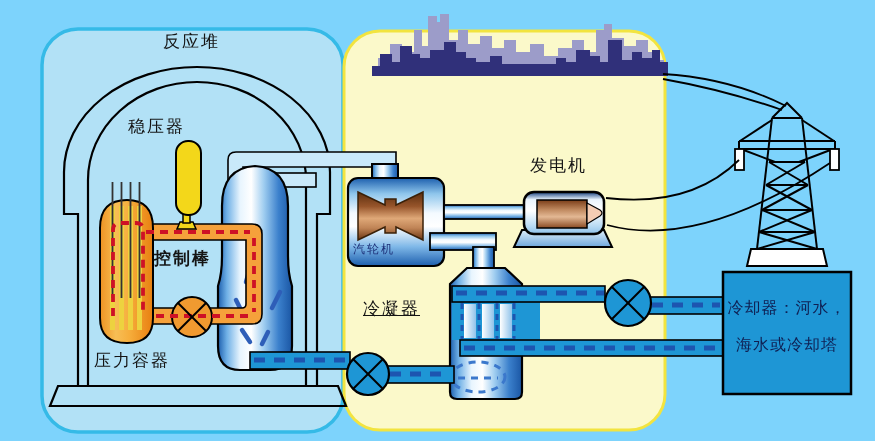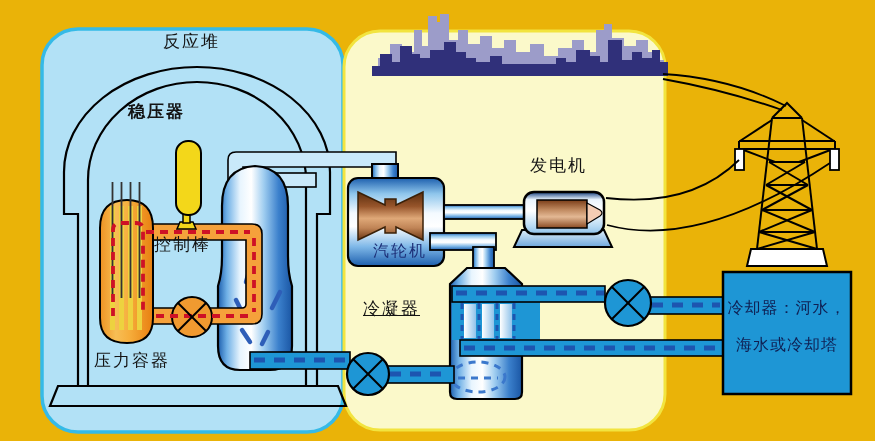--- a/index.html
+++ b/index.html
@@ -1,20 +1,20 @@
 <!DOCTYPE html>
 <html><head>
 <meta charset="utf-8">
 <style>
   html,body{margin:0;padding:0;background:#ffffff;}
-  #stage{position:relative;width:875px;height:441px;background:#eab308;overflow:hidden;
+  #stage{position:relative;width:875px;height:441px;background:#7dd3fc;overflow:hidden;
          font-family:"Liberation Sans", sans-serif;}
   #art{position:absolute;left:0;top:0;}
   .lbl{position:absolute;color:#141414;font-size:17px;letter-spacing:2px;line-height:1;white-space:nowrap;}
-  .lbl-turbine{color:#1d3078;font-size:16px;margin-left:20px;}
+  .lbl-turbine{color:#1d3078;font-size:12px;}
   .lbl-cooler{color:#0f1f52;font-size:16px;letter-spacing:1px;width:128px;text-align:center;}
 </style>
 </head>
 <body>
 
 <div id="stage">
 
 <svg id="art" width="875" height="441" viewBox="0 0 875 441">
   <defs>
     <linearGradient id="gradSteelV" x1="0" y1="0" x2="1" y2="0">
@@ -245,22 +245,22 @@
 
   <g stroke="#000" stroke-width="1.8" fill="none">
     <path d="M606,198 Q690,208 739,160"></path>
     <path d="M607,225 Q700,250 830,163"></path>
     <path d="M663,74 Q730,78 786,106"></path>
     <path d="M663,79 Q725,90 782,110"></path>
   </g>
 </svg>
 
 <div class="lbl" style="left:163px;top:33px;">反应堆</div>
-<div class="lbl" style="left:128px;top:103px;font-weight:bold;">稳压器</div>
-<div class="lbl" style="left:154px;top:236px;">控制棒</div>
+<div class="lbl" style="left:128px;top:118px;">稳压器</div>
+<div class="lbl" style="left:154px;top:250px;font-weight:bold;">控制棒</div>
 <div class="lbl" style="left:94px;top:341px;margin-top:11px;">压力容器</div>
 <div class="lbl lbl-turbine" style="left:353px;top:243px;">汽轮机</div>
 <div class="lbl" style="left:530px;top:157px;text-align:center;">发电机</div>
 <div class="lbl" style="left:363px;top:300px;text-decoration:underline;">冷凝器</div>
 <div class="lbl lbl-cooler" style="left:723px;top:300px;">冷却器：河水，</div>
 <div class="lbl lbl-cooler" style="left:723px;top:337px;">海水或冷却塔</div>
 
 </div>
 
 </body></html>

